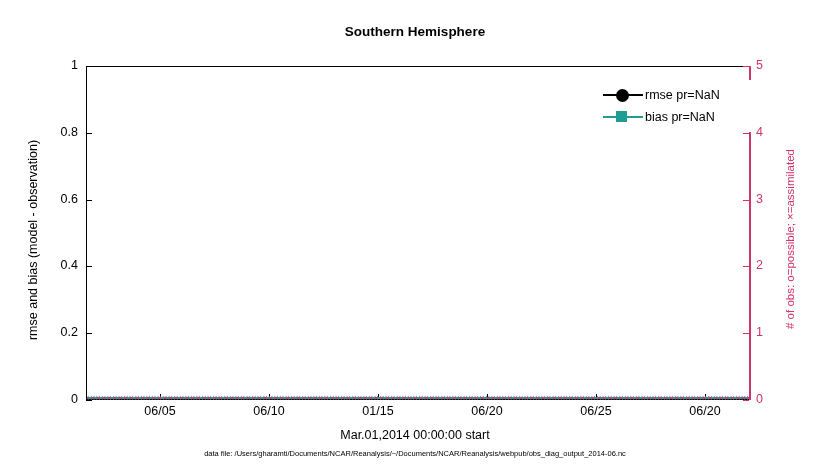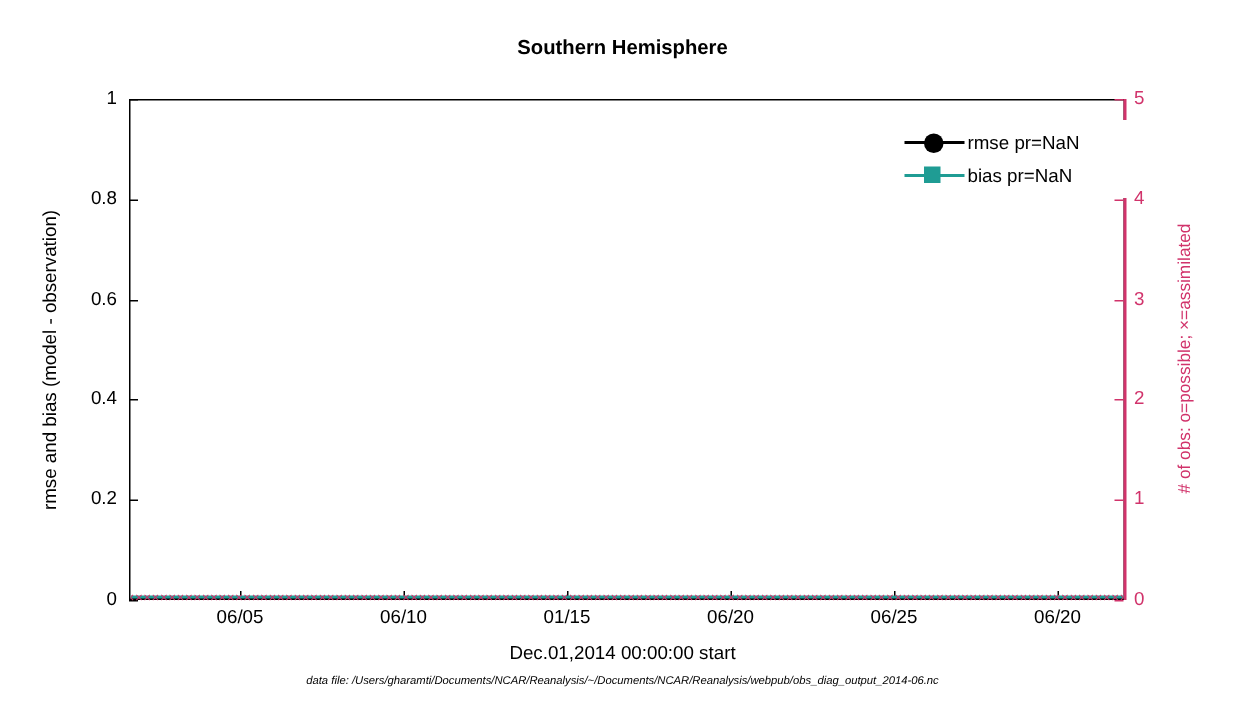--- a/index.html
+++ b/index.html
@@ -140,21 +140,20 @@
     color: #000000;
   }
   .footnote {
     position: absolute;
     left: 0;
     top: 449px;
     width: 830px;
     text-align: center;
     font-size: 7.5px;
     color: #000000;
-    font-style: italic;
   }
 
   
   .legend {
     position: absolute;
     left: 596px;
     top: 80px;
     width: 148px;
     padding: 3px 4px;
     background: #ffffff;
@@ -285,21 +284,21 @@
   <div class="tick-mark-x" style="left:596px;"></div>
   <div class="tick-mark-x" style="left:705px;"></div>
 
   <div class="xtick-label" style="left:160px;">06/05</div>
   <div class="xtick-label" style="left:269px;">06/10</div>
   <div class="xtick-label" style="left:378px;">01/15</div>
   <div class="xtick-label" style="left:487px;">06/20</div>
   <div class="xtick-label" style="left:596px;">06/25</div>
   <div class="xtick-label" style="left:705px;">06/20</div>
 
-  <div class="xlabel">Dec.01,2014 00:00:00 start</div>
+  <div class="xlabel">Mar.01,2014 00:00:00 start</div>
   <div class="footnote">data file: /Users/gharamti/Documents/NCAR/Reanalysis/~/Documents/NCAR/Reanalysis/webpub/obs_diag_output_2014-06.nc</div>
 
   <div class="flat-line" style="top:398px; background:#000000;"></div>
   <div class="flat-line" style="top:397px; background:#1f9c94;"></div>
   <div class="series-band">
     <div class="obs-marks" id="obs-marks">
         <span class="obs-x" style="left:calc(0% - 3.5px); color:#d1336b;">×</span>
         <span class="obs-x" style="left:calc(0.8403361344537815% - 3.5px); color:#d1336b;">×</span>
         <span class="obs-x" style="left:calc(1.680672268907563% - 3.5px); color:#d1336b;">×</span>
         <span class="obs-x" style="left:calc(2.5210084033613445% - 3.5px); color:#d1336b;">×</span>

